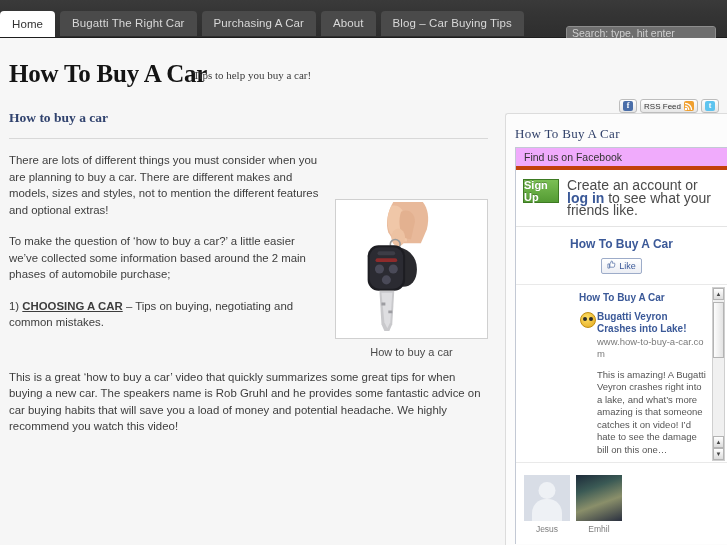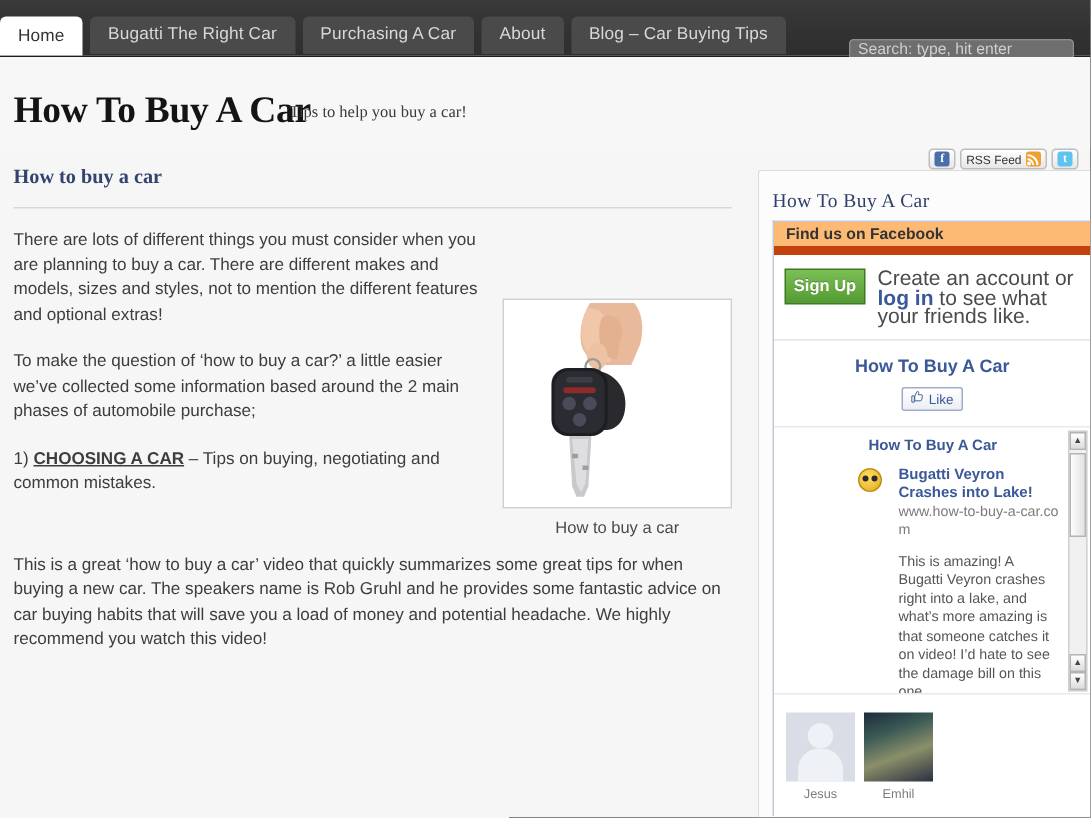--- a/index.html
+++ b/index.html
@@ -206,36 +206,36 @@
     position: absolute; left: 9px; top: 33px;
     width: 212px; height: 397px;
     background: #ffffff;
     border: 1px solid #c3c9d4;
     border-right: 0; border-bottom: 0;
     overflow: hidden;
     font-family: "Liberation Sans", sans-serif;
   }
   #fb-header {
     height: 22px;
-    background: #fdba74;
-    border-bottom: 6px solid #c2410c;
+    background: #f0abfc;
+    border-bottom: 4px solid #c2410c;
     display: flex; align-items: center;
     padding-left: 8px;
     font-size: 10.5px;
-    font-weight: bold;
+    font-weight: normal;
     color: #333333;
   }
   #fb-signup-row {
     display: flex; align-items: flex-start; gap: 8px;
     padding: 9px 6px 9px 7px;
     border-bottom: 1px solid #e4e4e4;
   }
   #fb-signup-btn {
     flex: 0 0 auto;
-    width: 54px; height: 24px;
+    width: 36px; height: 24px;
     background: linear-gradient(to bottom,#7bbf55,#549b33);
     border: 1px solid #3d7a22;
     border-radius: 0;
     color: #ffffff;
     font-size: 11px;
     font-weight: bold;
     display: flex; align-items: center; justify-content: center;
     cursor: pointer;
     text-shadow: 0 -1px 0 rgba(0,0,0,.25);
   }
@@ -277,22 +277,23 @@
     padding: 7px 20px 0 8px;
     overflow: hidden;
   }
   #fb-stream-title {
     font-size: 10px; font-weight: bold;
     color: #3b5998;
     margin-left: 55px;
     margin-bottom: 8px;
   }
   #fb-post {
-    display: flex; gap: 11px;
+    display: flex; gap: 1px;
     margin-left: 48px;
+    justify-content: flex-end;
   }
   #fb-post-avatar {
     width: 16px; height: 16px; border-radius: 50%;
     background: radial-gradient(circle at 40% 35%, #ffe066, #e2a81e);
     border: 1px solid #c08d10;
     flex: 0 0 auto;
     margin-top: 1px;
     position: relative;
   }
   #fb-post-avatar::before,

